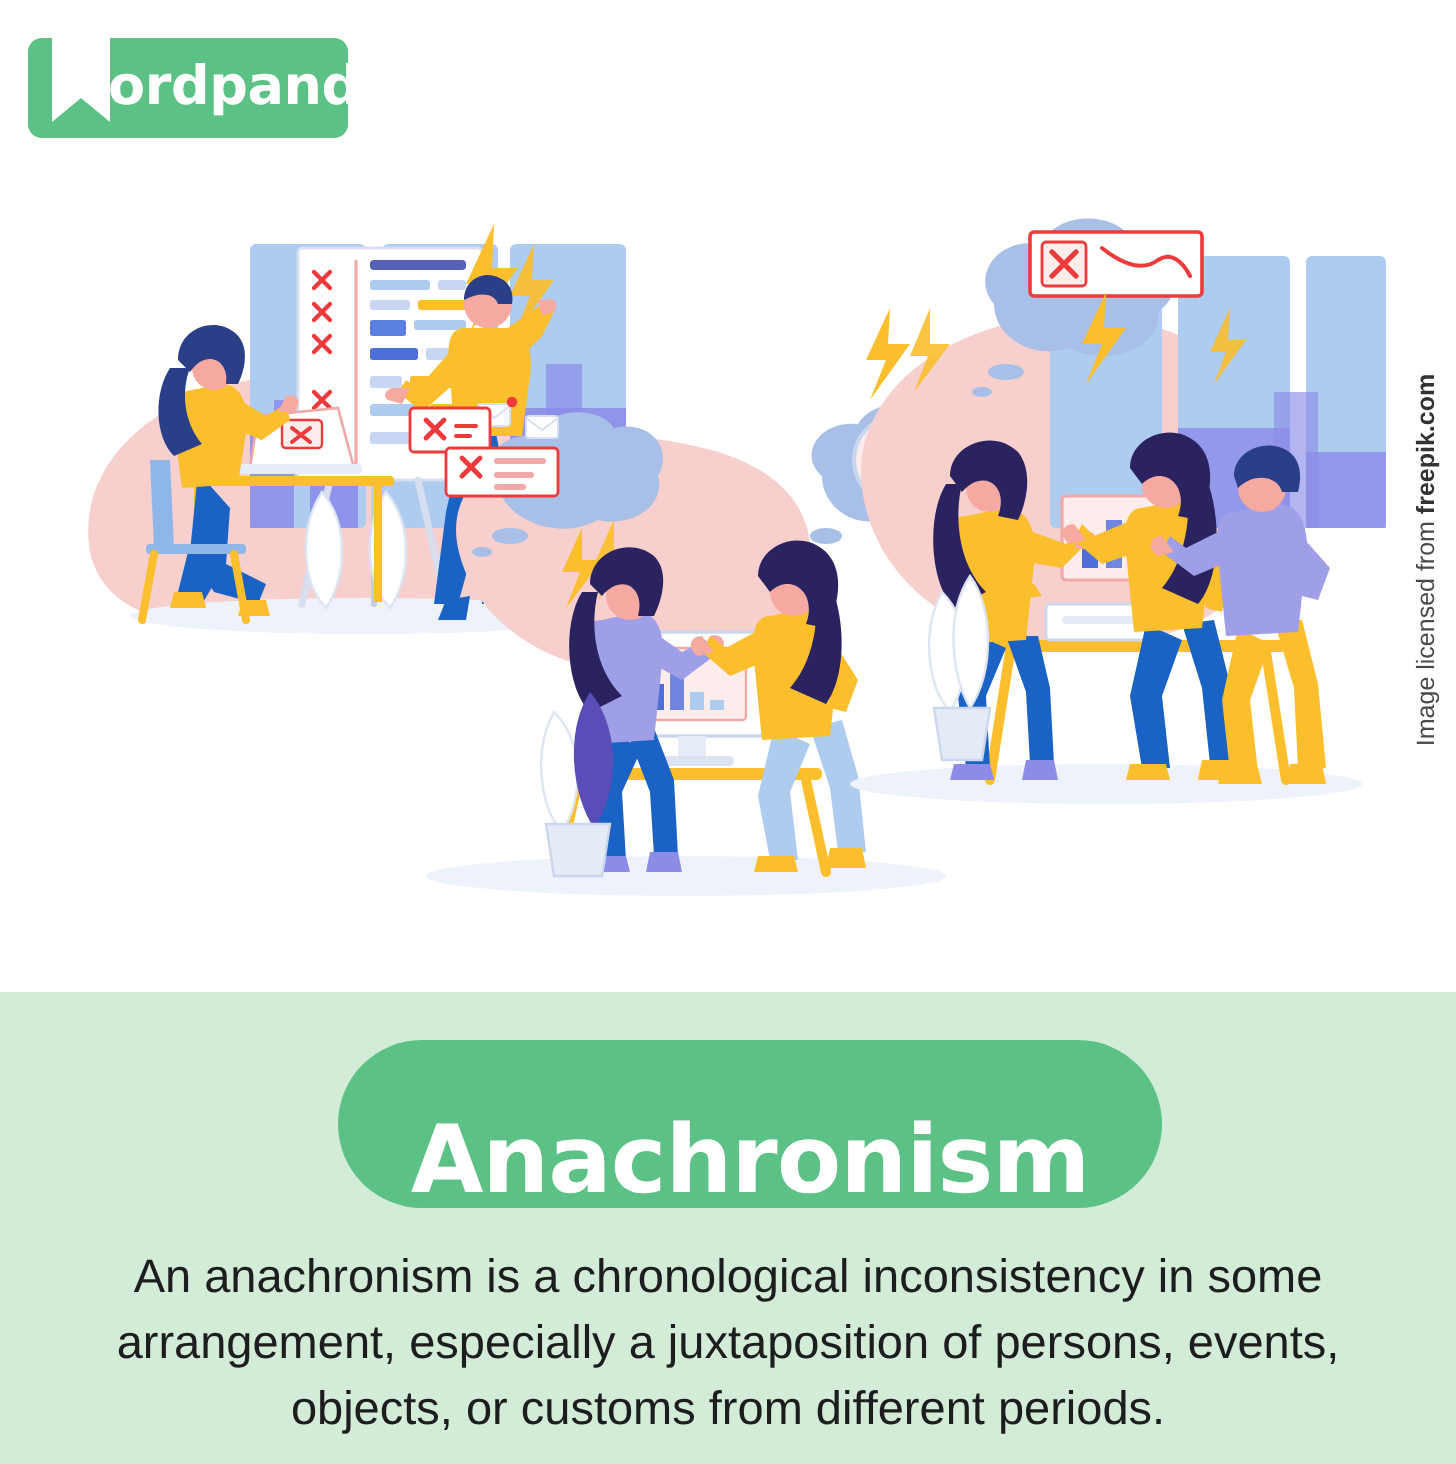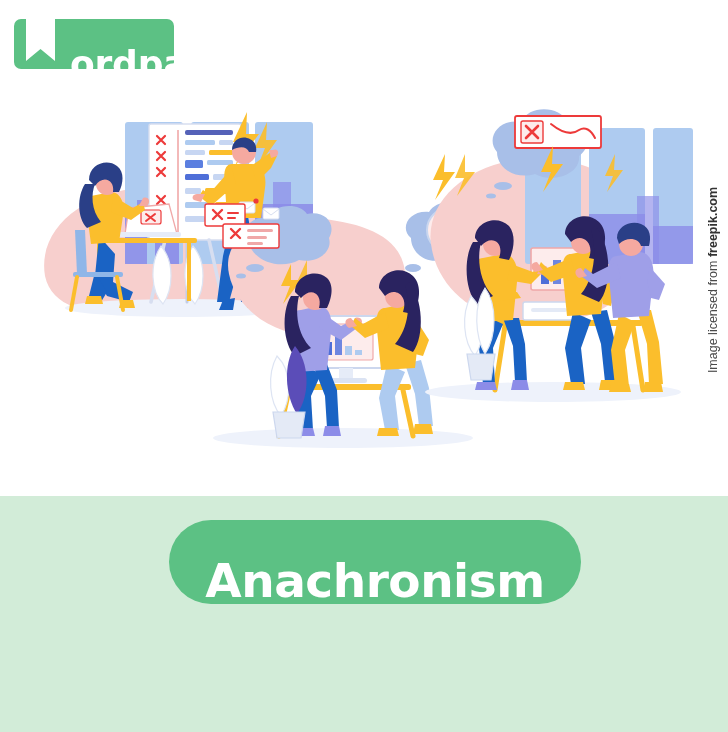--- a/index.html
+++ b/index.html
@@ -46,31 +46,30 @@
     left: 12px;
     top: -4px;
     width: 29px;
     height: 46px;
     background: #ffffff;
     -webkit-clip-path: polygon(0 0, 100% 0, 100% 100%, 50% 74%, 0 100%);
     clip-path: polygon(0 0, 100% 0, 100% 100%, 50% 74%, 0 100%);
   }
   .logo-text {
     position: absolute;
-    left: 56px;
+    left: 40px;
     top: 0;
     height: 50px;
     line-height: 50px;
     color: #ffffff;
-    font-size: 36px;
+    font-size: 27px;
     font-weight: bold;
     letter-spacing: -0.2px;
     font-family: "DejaVu Sans", sans-serif;
     white-space: nowrap;
-    margin-top: 20px;
   }
 
   
   .credit {
     position: absolute;
     right: 2px;
     top: 0;
     height: 560px;
     width: 26px;
     display: flex;
@@ -458,14 +457,15 @@
       </g>
     </svg>
   </div>
 
   <div class="band"></div>
 
   <div class="word-pill">
     <span class="word-pill-text">Anachronism</span>
   </div>
 
+  <div class="definition">An anachronism is a chronological inconsistency in some arrangement, especially a juxtaposition of persons, events, objects, or customs from different periods.</div>
 
 </div>
 
 </body></html>

